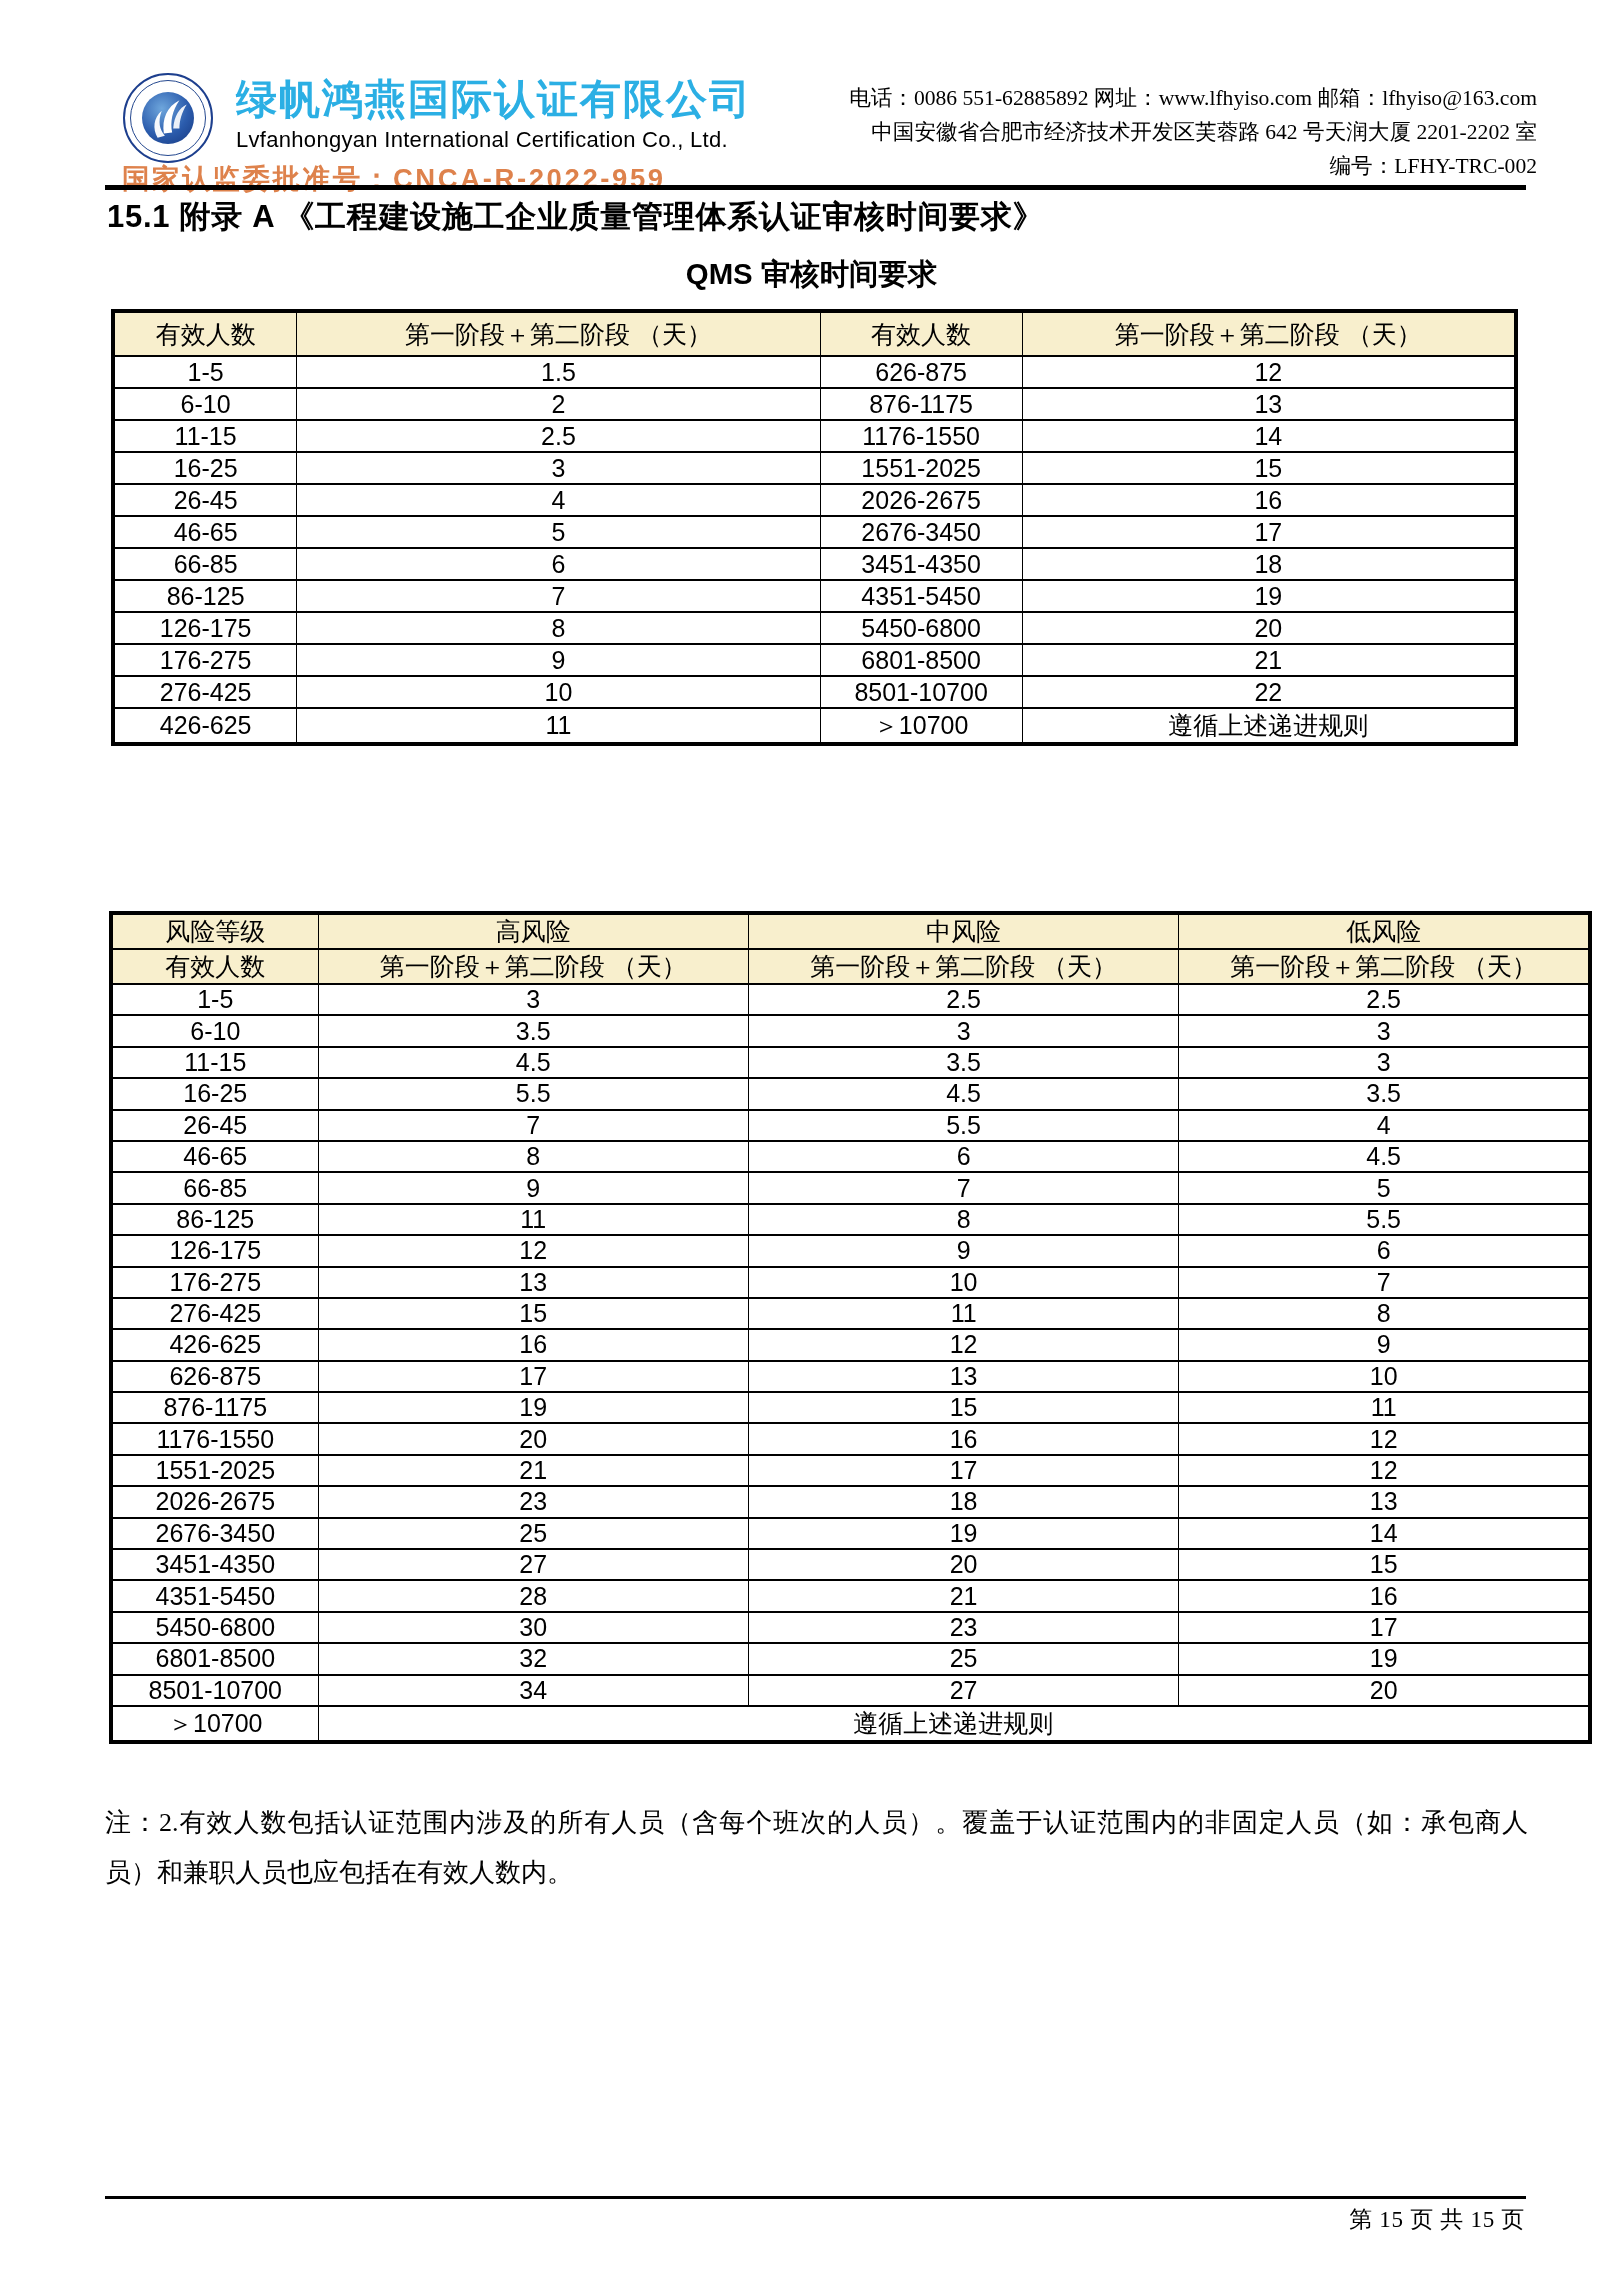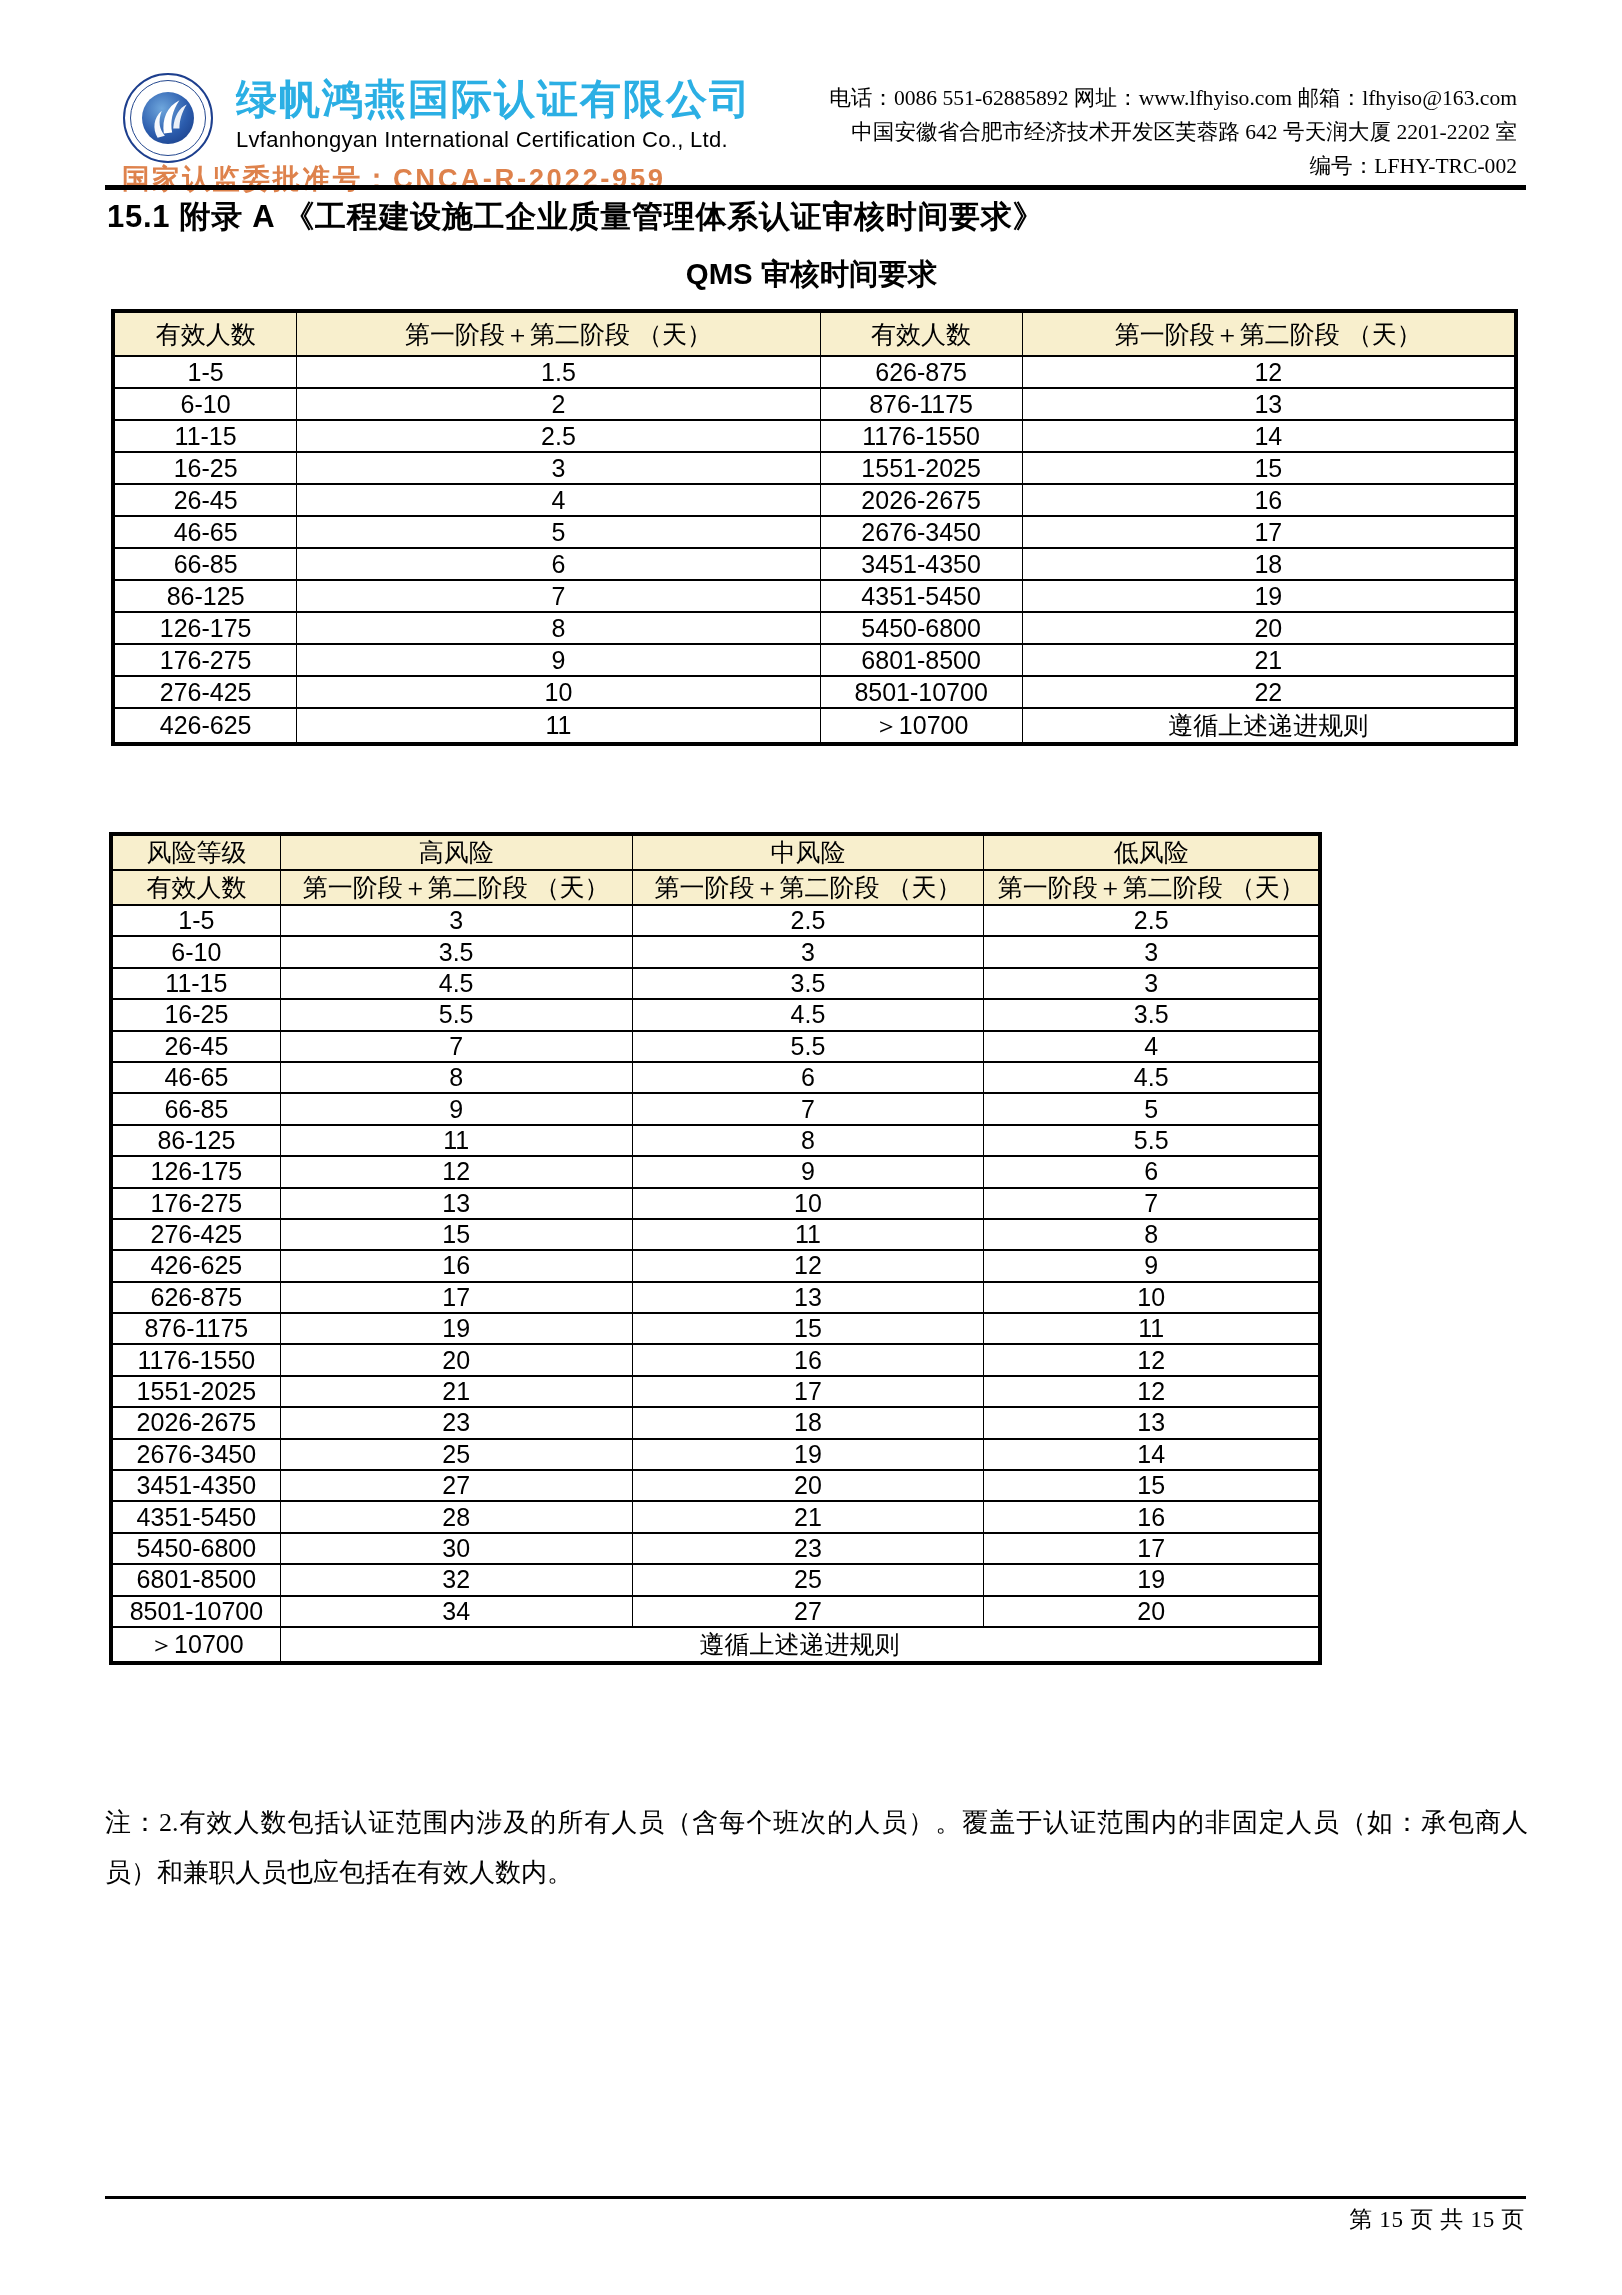--- a/index.html
+++ b/index.html
@@ -36,21 +36,21 @@
     line-height: 1.15; white-space: nowrap;
   }
   .company-en {
     font-size: 22px; letter-spacing: 0.3px; margin-top: 3.9px; white-space: nowrap;
   }
   .approval {
     position: absolute; left: 122px; top: 161px;
     font-size: 27.5px; font-weight: bold; letter-spacing: 2.6px; white-space: nowrap;
   }
   .contact {
-    position: absolute; right: 106px; top: 81px;
+    position: absolute; right: 86px; top: 81px;
     text-align: right; font-family: "Liberation Serif", serif;
     font-size: 21.6px; line-height: 34px; white-space: nowrap;
   }
   .rule {
     position: absolute; left: 105px; width: 1421px; background: #000;
   }
   .rule.header-rule { top: 185px; height: 5.2px; }
 
   
   .section-title {
@@ -75,21 +75,21 @@
     border: 1.3px solid #000;
     border-top-width: 2.6px; border-bottom-width: 2.6px;
     text-align: center; vertical-align: middle;
     padding: 0 3.9px; overflow: hidden;
   }
   table.grid { border: 4.6px solid #000; }
   table.grid th { background: var(--cream, #F8EFCD); font-weight: normal; }
   table.qms { left: 111px; top: 309px; width: 1407px; }
   table.qms th { height: 42px; }
   table.qms td { height: 30px; }
-  table.ems { left: 109px; top: 832px; width: 1213px; }
+  table.ems { left: 109px; top: 911px; width: 1483px; }
   table.ems th { height: 27.5px; }
   table.ems td { height: 29.4px; }
 
   
   .notes {
     position: absolute; left: 105px; top: 1798px; width: 1423px;
     font-family: "Liberation Serif", serif;
     font-size: 26px; line-height: 50px; text-align: justify;
   }
   .note { margin: 0; }

